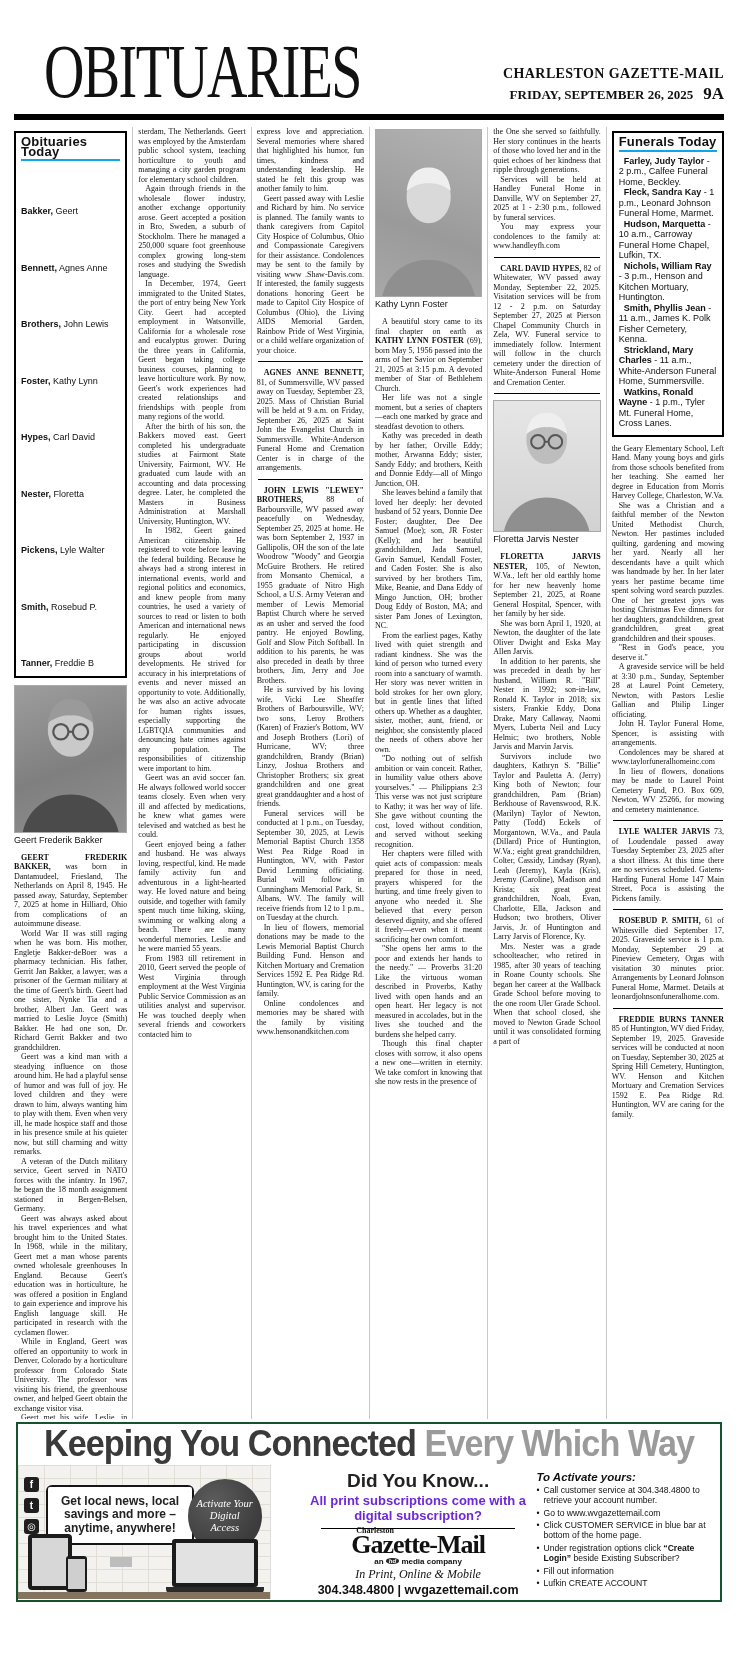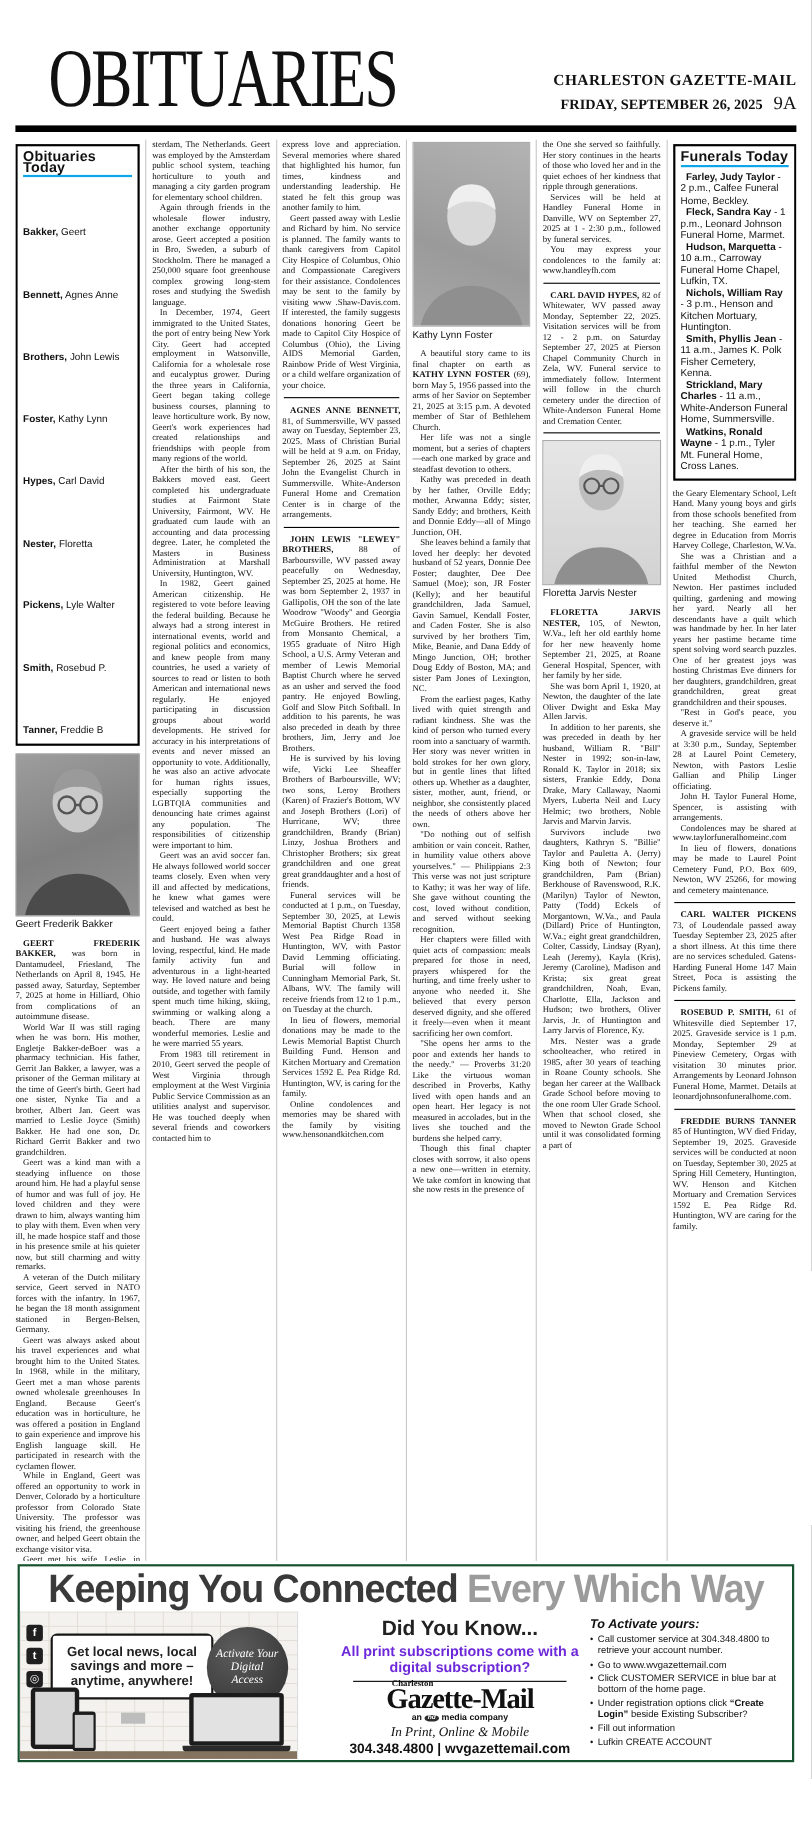--- a/index.html
+++ b/index.html
@@ -13,21 +13,21 @@
   
   .mast { position:relative; height:112px; margin:0 14px; }
   .mast-title {
     position:absolute; left:30px; bottom:2px;
     font-size:70px; font-weight:normal; letter-spacing:-2px; line-height:1;
     transform:scaleX(.80) scaleY(1.08); transform-origin:left bottom; white-space:nowrap;
   }
   .mast-right { position:absolute; right:0; bottom:8px; text-align:right; }
   .mast-paper { font-size:14px; font-weight:bold; letter-spacing:.4px; }
   .mast-dateline { font-size:13px; font-weight:bold; margin-top:2px; }
-  .mast-pageno { font-size:17px; font-weight:normal; margin-left:10px; }
+  .mast-pageno { font-size:17px; font-weight:bold; margin-left:10px; }
   .bar { height:6px; background:#000; margin:2px 14px 0; }
 
   
   .cols { display:flex; margin:7px 14px 0; height:1292px; }
   .col {
     width:16.666%; padding:0 5px; overflow:hidden;
     font-size:8px; line-height:9.5px; text-align:justify;
     border-left:1px solid #c8c8c8;
   }
   .col:first-child { border-left:none; padding-left:0; }
@@ -216,21 +216,21 @@
             </svg>
           </div>
           <figcaption class="photo-cap">Kathy Lynn Foster</figcaption>
         </figure>
         <p class="para"><span>A beautiful story came to its final chapter on earth as </span><b class="lead">KATHY LYNN FOSTER</b> <span>(69), born May 5, 1956 passed into the arms of her Savior on September 21, 2025 at 3:15 p.m. A devoted member of Star of Bethlehem Church.</span></p>
         <p class="para"><span>Her life was not a single moment, but a series of chapters—each one marked by grace and steadfast devotion to others.</span></p>
         <p class="para"><span>Kathy was preceded in death by her father, Orville Eddy; mother, Arwanna Eddy; sister, Sandy Eddy; and brothers, Keith and Donnie Eddy—all of Mingo Junction, OH.</span></p>
         <p class="para"><span>She leaves behind a family that loved her deeply: her devoted husband of 52 years, Donnie Dee Foster; daughter, Dee Dee Samuel (Moe); son, JR Foster (Kelly); and her beautiful grandchildren, Jada Samuel, Gavin Samuel, Kendall Foster, and Caden Foster. She is also survived by her brothers Tim, Mike, Beanie, and Dana Eddy of Mingo Junction, OH; brother Doug Eddy of Boston, MA; and sister Pam Jones of Lexington, NC.</span></p>
         <p class="para"><span>From the earliest pages, Kathy lived with quiet strength and radiant kindness. She was the kind of person who turned every room into a sanctuary of warmth. Her story was never written in bold strokes for her own glory, but in gentle lines that lifted others up. Whether as a daughter, sister, mother, aunt, friend, or neighbor, she consistently placed the needs of others above her own.</span></p>
         <p class="para"><span>"Do nothing out of selfish ambition or vain conceit. Rather, in humility value others above yourselves." — Philippians 2:3 This verse was not just scripture to Kathy; it was her way of life. She gave without counting the cost, loved without condition, and served without seeking recognition.</span></p>
-        <p class="para"><span>Her chapters were filled with quiet acts of compassion: meals prepared for those in need, prayers whispered for the hurting, and time freely usher to anyone who needed it. She believed that every person deserved dignity, and she offered it freely—even when it meant sacrificing her own comfort.</span></p>
+        <p class="para"><span>Her chapters were filled with quiet acts of compassion: meals prepared for those in need, prayers whispered for the hurting, and time freely given to anyone who needed it. She believed that every person deserved dignity, and she offered it freely—even when it meant sacrificing her own comfort.</span></p>
         <p class="para"><span>"She opens her arms to the poor and extends her hands to the needy." — Proverbs 31:20 Like the virtuous woman described in Proverbs, Kathy lived with open hands and an open heart. Her legacy is not measured in accolades, but in the lives she touched and the burdens she helped carry.</span></p>
         <p class="para"><span>Though this final chapter closes with sorrow, it also opens a new one—written in eternity. We take comfort in knowing that she now rests in the presence of</span></p>
       </section>
     <section class="col">
         <p class="para noindent"><span>the One she served so faithfully. Her story continues in the hearts of those who loved her and in the quiet echoes of her kindness that ripple through generations.</span></p>
         <p class="para"><span>Services will be held at Handley Funeral Home in Danville, WV on September 27, 2025 at 1 - 2:30 p.m., followed by funeral services.</span></p>
         <p class="para"><span>You may express your condolences to the family at: www.handleyfh.com</span></p>
         <div class="divider"></div>
         <p class="para"><b class="lead">CARL DAVID HYPES,</b> <span>82 of Whitewater, WV passed away Monday, September 22, 2025. Visitation services will be from 12 - 2 p.m. on Saturday September 27, 2025 at Pierson Chapel Community Church in Zela, WV. Funeral service to immediately follow. Interment will follow in the church cemetery under the direction of White-Anderson Funeral Home and Cremation Center.</span></p>
         <div class="divider"></div>
@@ -267,21 +267,21 @@
           </div>
         </div>
         <p class="para noindent"><span>the Geary Elementary School, Left Hand. Many young boys and girls from those schools benefited from her teaching. She earned her degree in Education from Morris Harvey College, Charleston, W.Va.</span></p>
         <p class="para"><span>She was a Christian and a faithful member of the Newton United Methodist Church, Newton. Her pastimes included quilting, gardening and mowing her yard. Nearly all her descendants have a quilt which was handmade by her. In her later years her pastime became time spent solving word search puzzles. One of her greatest joys was hosting Christmas Eve dinners for her daughters, grandchildren, great grandchildren, great great grandchildren and their spouses.</span></p>
         <p class="para"><span>"Rest in God's peace, you deserve it."</span></p>
         <p class="para"><span>A graveside service will be held at 3:30 p.m., Sunday, September 28 at Laurel Point Cemetery, Newton, with Pastors Leslie Gallian and Philip Linger officiating.</span></p>
         <p class="para"><span>John H. Taylor Funeral Home, Spencer, is assisting with arrangements.</span></p>
         <p class="para"><span>Condolences may be shared at www.taylorfuneralhomeinc.com</span></p>
         <p class="para"><span>In lieu of flowers, donations may be made to Laurel Point Cemetery Fund, P.O. Box 609, Newton, WV 25266, for mowing and cemetery maintenance.</span></p>
         <div class="divider"></div>
-        <p class="para"><b class="lead">CARL WALTER PICKENS</b> <span>73, of Loudendale passed away Tuesday September 23, 2025 after a short illness. At this time there are no services scheduled. Gatens-Harding Funeral Home 147 Main Street, Poca is assisting the Pickens family.</span></p>
+        <p class="para"><b class="lead">LYLE WALTER JARVIS</b> <span>73, of Loudendale passed away Tuesday September 23, 2025 after a short illness. At this time there are no services scheduled. Gatens-Harding Funeral Home 147 Main Street, Poca is assisting the Pickens family.</span></p>
         <div class="divider"></div>
         <p class="para"><b class="lead">ROSEBUD P. SMITH,</b> <span>61 of Whitesville died September 17, 2025. Graveside service is 1 p.m. Monday, September 29 at Pineview Cemetery, Orgas with visitation 30 minutes prior. Arrangements by Leonard Johnson Funeral Home, Marmet. Details at leonardjohnsonfuneralhome.com.</span></p>
         <div class="divider"></div>
         <p class="para"><b class="lead">FREDDIE BURNS TANNER</b> <span>85 of Huntington, WV died Friday, September 19, 2025. Graveside services will be conducted at noon on Tuesday, September 30, 2025 at Spring Hill Cemetery, Huntington, WV. Henson and Kitchen Mortuary and Cremation Services 1592 E. Pea Ridge Rd. Huntington, WV are caring for the family.</span></p>
       </section>
   </main>
 
   <section class="ad">
     <div class="ad-headline">
       <span style="color: rgb(58, 58, 58);">Keeping You Connected</span><span style="color: rgb(155, 155, 155);"> Every Which Way</span>

